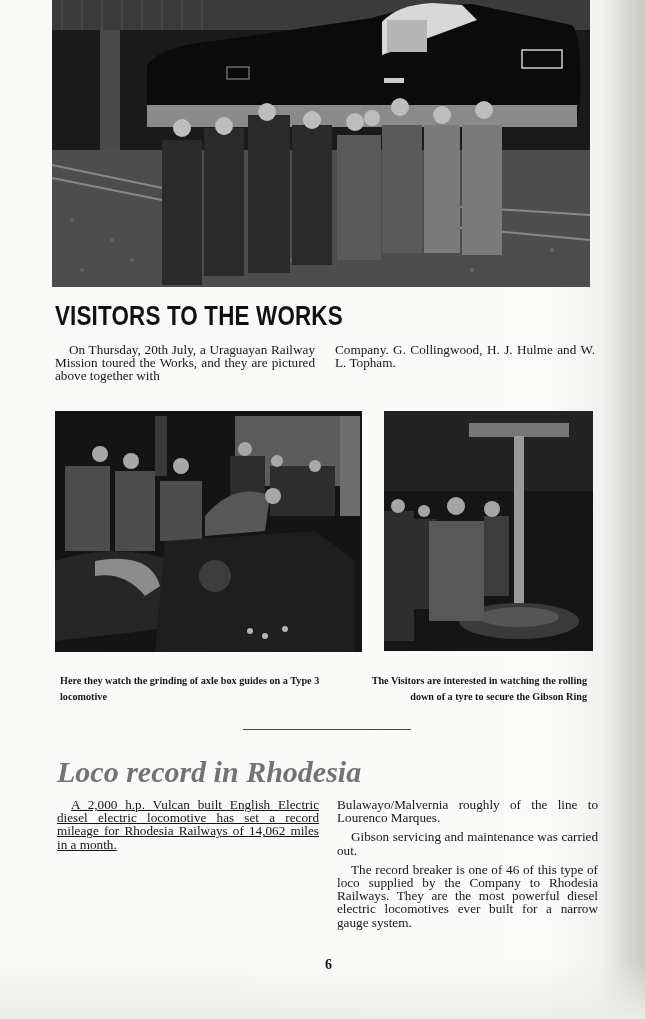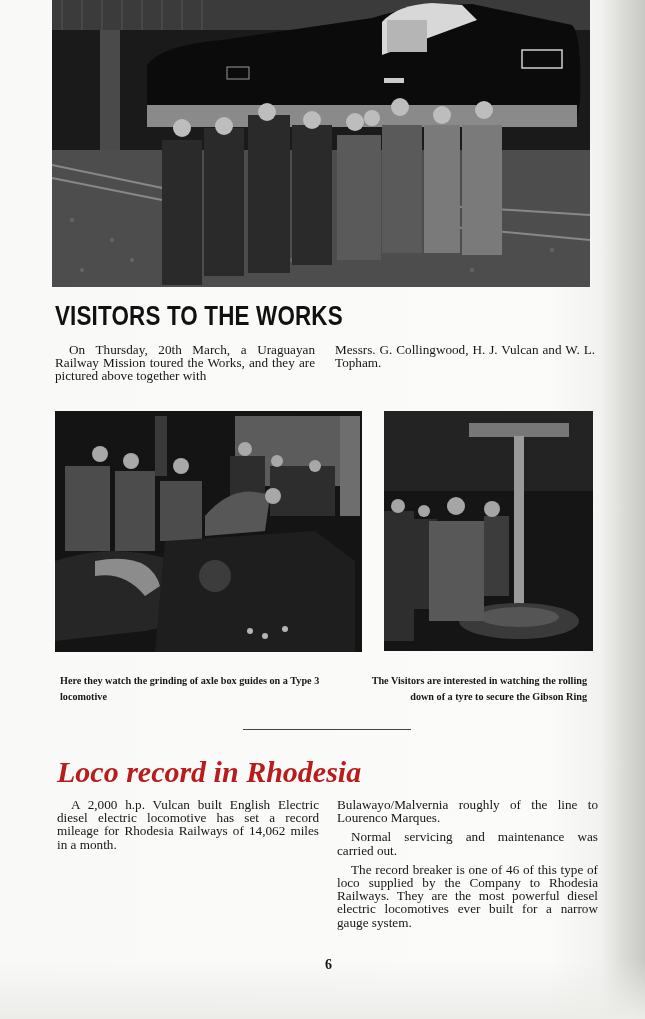--- a/index.html
+++ b/index.html
@@ -14,22 +14,22 @@
   .headline1{position:absolute;left:55px;top:301px;font-family:"Liberation Sans",sans-serif;font-weight:bold;font-size:27px;letter-spacing:0.2px;transform:scaleX(0.83);transform-origin:left top;white-space:nowrap;color:#111;}
   .col{position:absolute;font-size:13.2px;line-height:13.2px;text-align:justify;}
   .col p{margin:0;text-indent:14px;}
   .col p.noindent{text-indent:0;}
   #intro-left{left:55px;top:343px;width:260px;}
   #intro-right{left:335px;top:343px;width:260px;}
   .caption{position:absolute;font-size:10.2px;line-height:16px;font-weight:bold;}
   #cap-left{left:60px;top:673px;width:260px;}
   #cap-right{left:370px;top:673px;width:217px;text-align:right;}
   .divider{position:absolute;left:243px;top:729px;width:168px;height:1px;background:#444;}
-  .headline2{position:absolute;left:57px;top:755px;font-family:"Liberation Serif",serif;font-style:italic;font-weight:bold;font-size:30px;white-space:nowrap;color:#b91c1c;}
-  #loco-left{left:57px;top:798px;width:262px;}
+  .headline2{position:absolute;left:57px;top:755px;font-family:"Liberation Serif",serif;font-style:italic;font-weight:bold;font-size:30px;white-space:nowrap;color:#737373;}
+  #loco-left{left:57px;top:798px;width:262px;text-decoration:underline;}
   #loco-right{left:337px;top:798px;width:261px;}
   #loco-left p,#loco-right p{margin-bottom:6px;}
   .pagenum{position:absolute;left:325px;top:957px;font-size:14px;font-weight:bold;}
 </style>
 </head>
 <body>
 
 <div class="page"></div>
 <div class="page-bottom-shade"></div>
 
@@ -99,24 +99,24 @@
         <circle cx="348" cy="107" r="9"></circle>
         <circle cx="390" cy="115" r="9"></circle>
         <circle cx="432" cy="110" r="9"></circle>
     </g>
   </svg>
 </div>
 
 <div class="headline1">VISITORS TO THE WORKS</div>
 
 <div class="col" id="intro-left">
-  <p>On Thursday, 20th March, a Uraguayan Railway Mission toured the Works, and they are pictured above together with</p>
+  <p>On Thursday, 20th July, a Uraguayan Railway Mission toured the Works, and they are pictured above together with</p>
 </div>
 <div class="col" id="intro-right">
-  <p class="noindent">Messrs. G. Collingwood, H. J. Vulcan and W. L. Topham.</p>
+  <p class="noindent">Company. G. Collingwood, H. J. Hulme and W. L. Topham.</p>
 </div>
 
 <div class="photo" id="photo-left">
   <svg viewBox="0 0 307 241" preserveAspectRatio="none">
     <rect width="307" height="241" fill="#141414"></rect>
     <rect x="180" y="5" width="110" height="70" fill="#5c5c5c"></rect>
     <rect x="285" y="5" width="20" height="100" fill="#6e6e6e"></rect>
     <rect x="100" y="5" width="12" height="60" fill="#3a3a3a"></rect>
     <g fill="#4c4c4c">
       <rect x="10" y="55" width="45" height="85"></rect>
@@ -178,17 +178,17 @@
 
 <div class="divider"></div>
 
 <div class="headline2">Loco record in Rhodesia</div>
 
 <div class="col" id="loco-left">
   <p>A 2,000 h.p. Vulcan built English Electric diesel electric locomotive has set a record mileage for Rhodesia Railways of 14,062 miles in a month.</p>
 </div>
 <div class="col" id="loco-right">
   <p class="noindent">Bulawayo/Malvernia roughly of the line to Lourenco Marques.</p>
-  <p>Normal servicing and maintenance was carried out.</p>
+  <p>Gibson servicing and maintenance was carried out.</p>
   <p>The record breaker is one of 46 of this type of loco supplied by the Company to Rhodesia Railways. They are the most powerful diesel electric locomotives ever built for a narrow gauge system.</p>
 </div>
 
 <div class="pagenum">6</div>
 
 </body></html>

